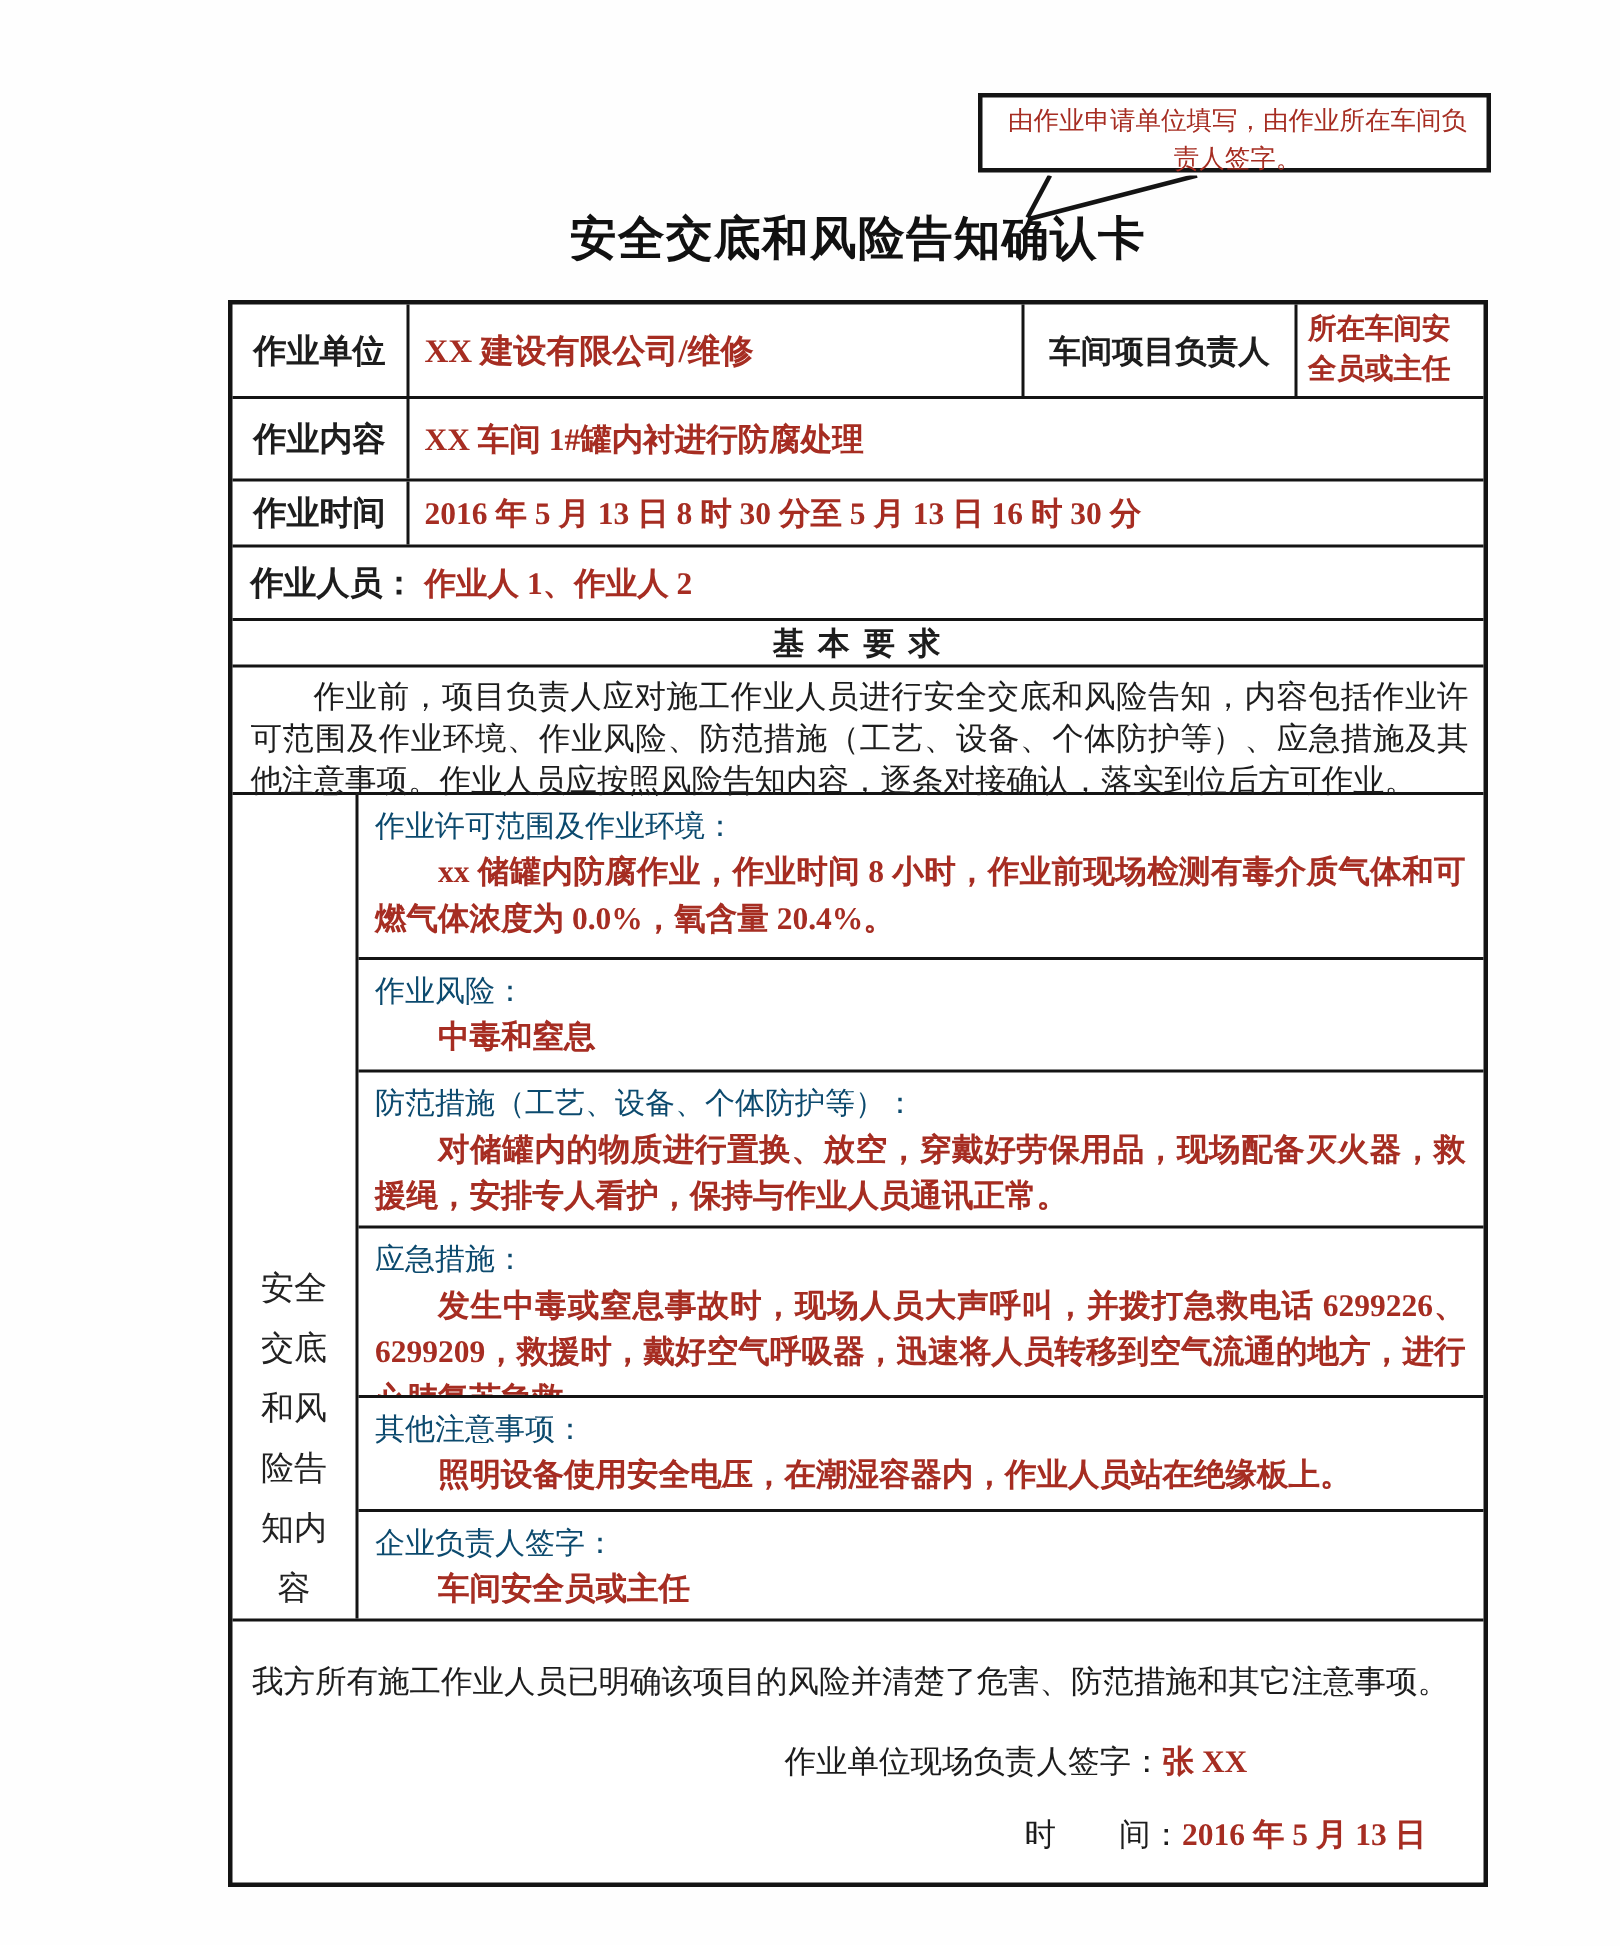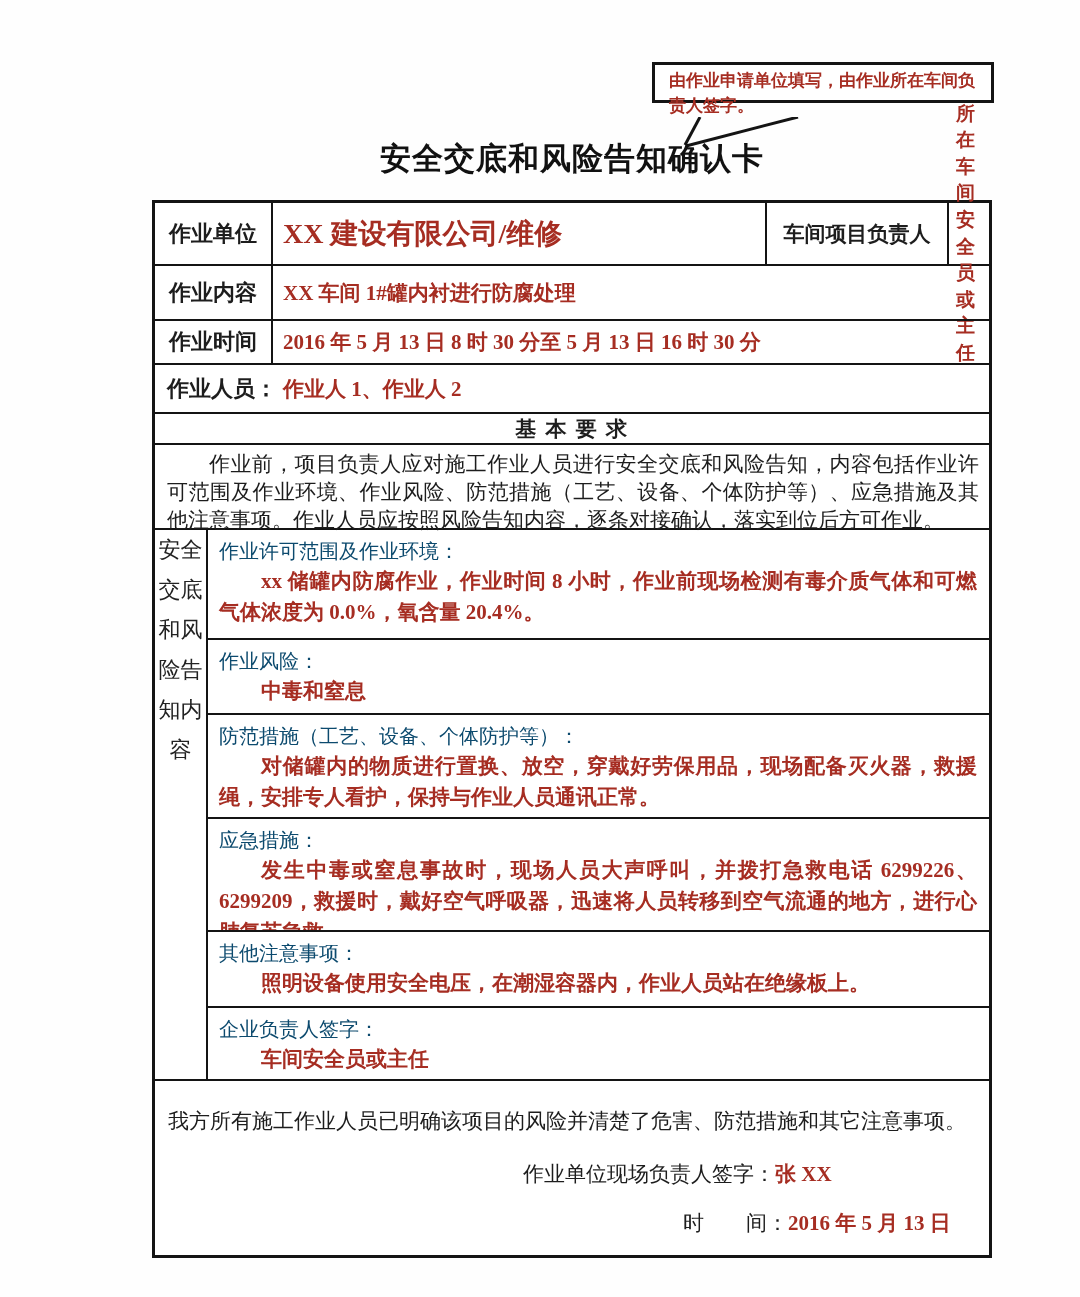--- a/index.html
+++ b/index.html
@@ -8,25 +8,25 @@
     --line:#141414;
   }
   *{box-sizing:border-box;margin:0;padding:0;}
   html,body{background:#ffffff;}
   body{font-family:"Liberation Serif","DejaVu Serif",serif;color:var(--ink);}
   .page{
     position:relative;width:1080px;height:1297px;background:#fefefe;overflow:hidden;
   }
   
   .callout{
-    position:absolute;left:652px;top:62px;width:342px;height:41px;
+    position:absolute;left:652px;top:62px;width:342px;height:53px;
     border:3px solid var(--line);background:#fff;
     padding:4px 10px 4px 14px;
     font-family:"Liberation Sans","DejaVu Sans",sans-serif;
-    font-weight:700;font-size:17px;line-height:1.45;color:var(--red);
+    font-weight:400;font-size:17px;line-height:1.45;color:var(--red);text-align:center;
   }
   .callout-tail{position:absolute;left:652px;top:117px;width:170px;height:34px;}
   
   .title{
     position:absolute;left:152px;top:138px;width:840px;
     text-align:center;font-family:"Liberation Sans","DejaVu Sans",sans-serif;
     font-weight:800;font-size:31px;letter-spacing:1px;color:#111;
   }
   
   .tbl{
@@ -36,39 +36,39 @@
   }
   .row{display:flex;flex:none;border-bottom:2px solid var(--line);}
   .row:last-child{border-bottom:none;}
   .cell{padding:4px 10px;display:flex;align-items:center;}
   .vline{border-right:2px solid var(--line);}
   .lab{font-weight:700;font-size:22px;justify-content:center;text-align:center;}
   .red{color:var(--red);font-weight:700;}
   
   .r1{height:63px;}
   .r1 .cA{width:118px;}
-  .r1 .cB{width:494px;font-size:28px;}
+  .r1 .cB{width:410px;font-size:22px;}
   .r1 .cC{width:182px;font-size:21px;}
   .r1 .cD{flex:1;font-size:19px;line-height:1.4;padding:4px 7px;align-items:center;}
   .r2{height:55px;}
   .r3{height:44px;}
   .r2 .cA,.r3 .cA{width:118px;}
   .r2 .cB,.r3 .cB{flex:1;}
   .r3 .cB{}
   .r4{height:49px;}
   .r4 .cell{flex:1;padding-left:12px;}
   .r4 .inline-lab{font-weight:700;font-size:22px;margin-right:6px;white-space:nowrap;}
   .r5{height:31px;}
   .r5 .cell{flex:1;justify-content:center;font-weight:700;font-size:21px;letter-spacing:2px;padding:0;text-align:center;}
   .r6{height:85px;}
   .r6 .cell{flex:1;display:block;padding:5px 10px 4px 12px;
     font-size:21px;line-height:28px;text-align:justify;text-indent:2em;}
   .r7{height:551px;}
-  .r7 .side{width:53px;border-right:2px solid var(--line);
-    display:flex;align-items:flex-start;justify-content:center;}
+  .r7 .side{width:84px;border-right:2px solid var(--line);
+    display:flex;align-items:flex-end;justify-content:center;}
   .side-label{
     width:48px;font-size:22px;line-height:40px;text-align:center;
     word-break:break-all;color:#222;
   }
   .r7 .content{flex:1;display:flex;flex-direction:column;}
   .sub{flex:none;border-bottom:2px solid var(--line);padding:6px 12px 4px 11px;overflow:hidden;}
   .sub:last-child{flex:1;border-bottom:none;}
   .sub .sub-lab{font-size:20px;color:#0c4a6e;line-height:30px;}
   .sub .sub-val{font-size:21px;line-height:31px;text-indent:2em;text-align:justify;
     color:var(--red);font-weight:700;}

